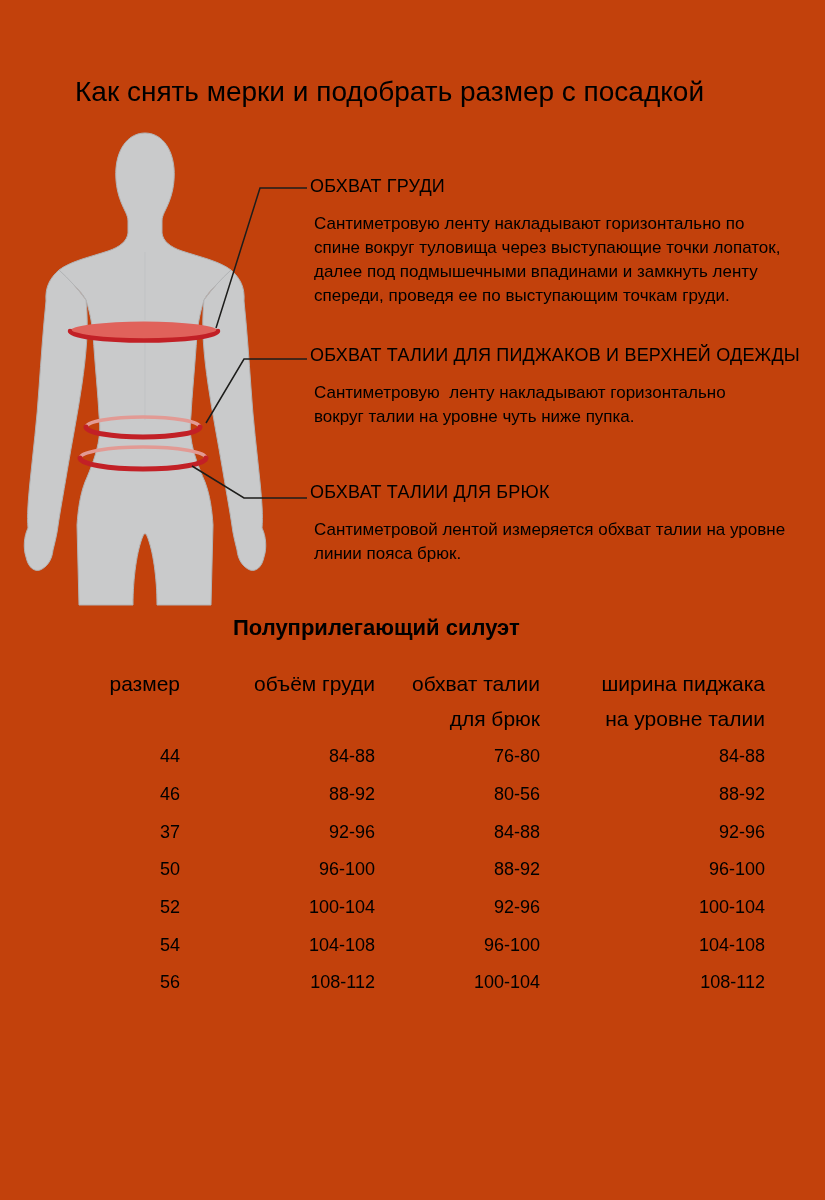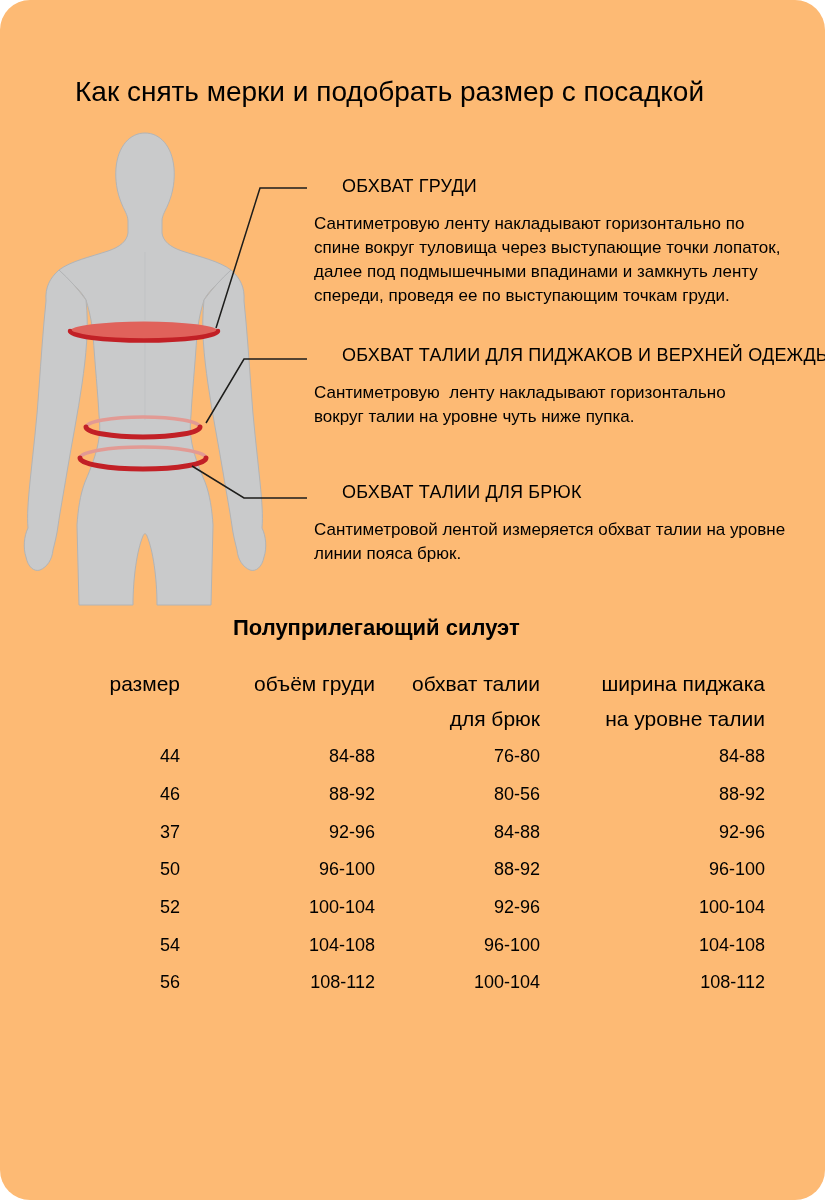--- a/index.html
+++ b/index.html
@@ -1,34 +1,33 @@
 <!DOCTYPE html>
 <html lang="ru"><head>
 <meta charset="utf-8">
 <style>
   html,body{margin:0;padding:0;background:#fff;}
   .page{
     position:relative;
     width:825px;height:1200px;
-    background:#fdba74;
+    background:#c2410c;
     font-family:"Liberation Sans","DejaVu Sans",sans-serif;
     color:#000;
     overflow:hidden;
-    border-radius:30px;
   }
   .page-title{
     position:absolute;left:75px;top:74px;
     font-size:28px;line-height:36px;font-weight:400;
     white-space:nowrap;margin:0;
   }
   .figure-wrap{position:absolute;left:0;top:120px;width:320px;height:500px;}
   .section{position:absolute;left:310px;width:515px;}
   .section-heading{
     font-size:18px;line-height:22px;font-weight:400;
-    white-space:nowrap;letter-spacing:0.2px;margin-left:32px;
+    white-space:nowrap;letter-spacing:0.2px;
   }
   .section-body{
     padding-left:4px;margin-top:15px;
     font-size:17px;line-height:24px;
     white-space:pre-wrap;
   }
   .sec-1{top:175px;}
   .sec-2{top:344px;}
   .sec-3{top:481px;}
   .table-title{

